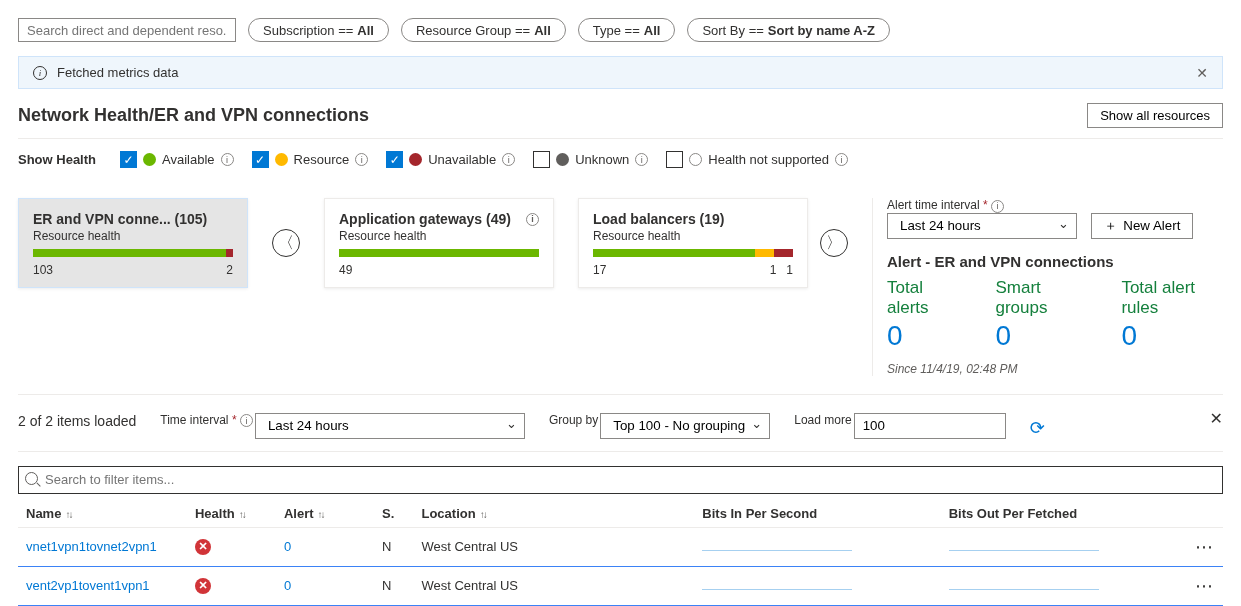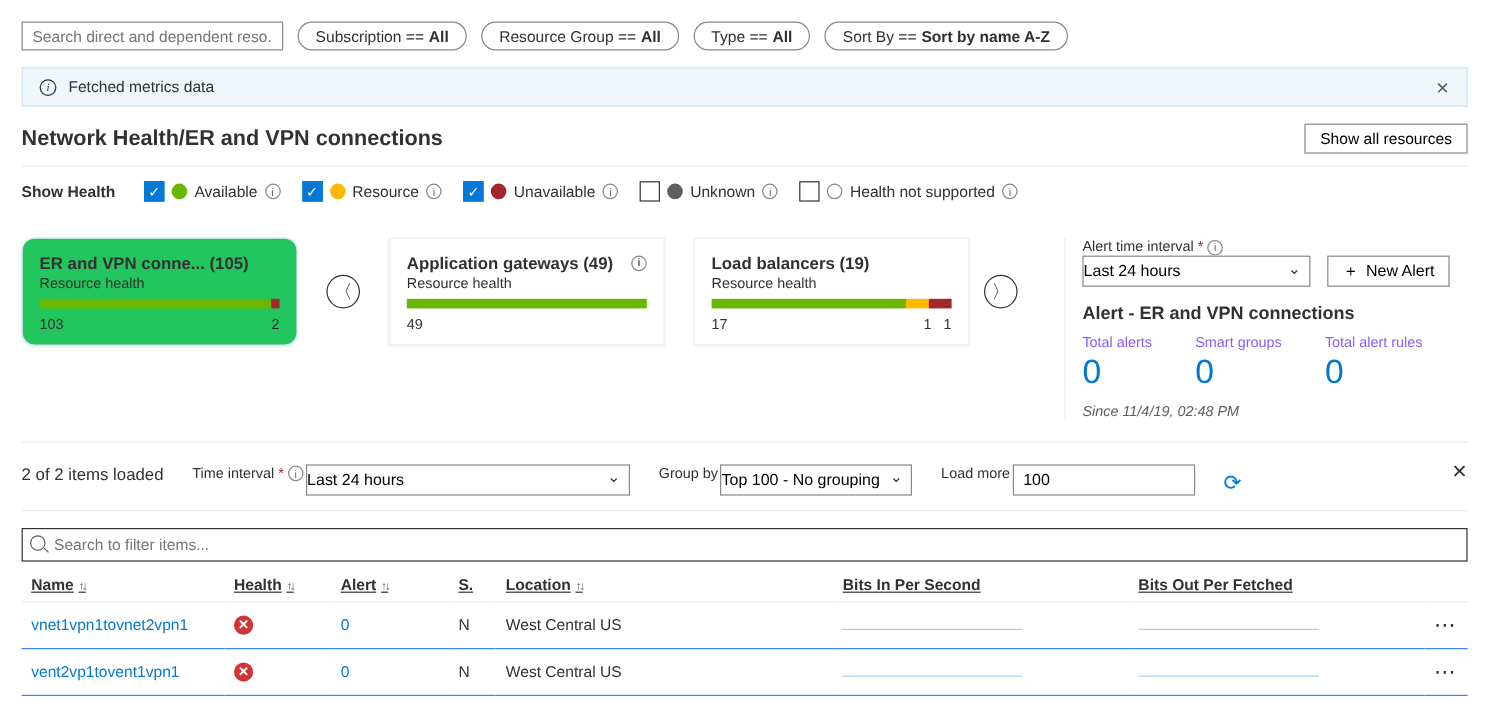--- a/index.html
+++ b/index.html
@@ -61,62 +61,62 @@
   .qmark {
     width: 13px; height: 13px; border:1px solid #8a8886; border-radius:50%;
     display:inline-flex; align-items:center; justify-content:center; font-size:9px; color:#605e5c;
   }
   .mid-row { display:flex; gap: 0; align-items:flex-start; }
   .cards-zone { display:flex; align-items:center; gap: 12px; flex: 0 0 auto; }
   .card {
     border: 1px solid #edebe9; padding: 12px 14px 10px 14px; width: 230px;
     box-shadow: 0 1px 3px rgba(0,0,0,.08); background:#fff;
   }
-  .card.selected { background:#22c55e; border-color:#cfe4fa;border-radius:11px; }
+  .card.selected { background:#e5e5e5; border-color:#cfe4fa; }
   .card-title { font-weight: 600; font-size: 14px; white-space: nowrap; overflow:hidden; display:flex; justify-content:space-between; align-items:center;}
   .card-sub { font-size: 12px; color:#323130; margin-top:2px; }
   .bar { height: 8px; display:flex; margin-top: 6px; margin-bottom: 6px; }
   .bar .seg { height: 100%; }
   .bar-labels { display:flex; justify-content:space-between; font-size:12px; min-height:14px; }
   .nav-circle {
     width: 28px; height: 28px; border:1.5px solid #323130; border-radius:50%;
     display:flex; align-items:center; justify-content:center; cursor:pointer; font-size:16px;
     flex: 0 0 auto;
   }
   .alert-panel { margin-left: auto; padding-left: 24px; min-width: 360px; }
   .alert-panel-inner { border-left: 1px solid #edebe9; padding-left: 14px; }
   .alert-top { display:flex; align-items:flex-end; gap: 14px; margin-bottom:14px; }
   .sel-label { font-size:12px; }
   .red-star { color:#a4262c; }
-  .sel { border:1px solid #8a8886; height:26px; padding: 2px 24px 2px 0; min-width:190px; appearance:none; background:#fff; position:relative;}
+  .sel { border:1px solid #8a8886; height:26px; padding: 2px 24px 2px 12px; min-width:190px; appearance:none; background:#fff; position:relative;}
   .sel-wrap { position:relative; display:inline-block; }
   .sel-wrap::after { content:"⌄"; position:absolute; right:8px; top:3px; pointer-events:none; }
   .btn-new { border:1px solid #8a8886; padding: 3px 12px; cursor:pointer; background:#fff; display:inline-flex; align-items:center; gap:6px; }
   .alert-heading { font-weight:600; font-size:15px; margin: 6px 0 8px 0; }
   .alert-metrics { display:flex; gap: 36px; }
-  .metric-label { font-size:12px; color:#8b5cf6; }
+  .metric-label { font-size:17px; color:#15803d; }
   .metric-val { font-size:28px; color:#0078d4; margin-top:2px; }
   .since { font-size:12px; font-style: italic; color:#605e5c; margin-top:10px; }
   .controls-row {
     display:flex; align-items:flex-end; gap: 24px; border-top:1px solid #edebe9; border-bottom:1px solid #edebe9;
     padding: 8px 0 12px 0; margin-top: 18px; position:relative;
   }
   .controls-row .close-x { position:absolute; right:0; top: 14px; cursor:pointer; font-size:16px; }
   .loaded-text { font-size:14px; align-self:center; }
   .ctrl-group { display:flex; gap:2px; }
   .txt-in { border:1px solid #8a8886; height:26px; padding: 0 8px; width:152px; }
   .circle-arrow { color:#0078d4; font-size:18px; cursor:pointer; align-self:center; margin-top:14px;}
   .filter-search-row { position:relative; margin: 14px 0 2px 0; }
   .filter-search {
     width: 100%; border:1px solid #323130; height: 28px; padding: 0 8px 0 26px; font-size:13px;
   }
   .mag { position:absolute; left:7px; top:6px; width:13px; height:13px; border:1.3px solid #605e5c; border-radius:50%; }
   .mag::after { content:""; position:absolute; width:5px; height:1.3px; background:#605e5c; transform: rotate(45deg); bottom:-2px; right:-4px; }
   table { width:100%; border-collapse:collapse; margin-top:6px; }
-  th { text-align:left; font-weight:600; font-size:13px; padding: 6px 8px; border-bottom:1px solid #edebe9;text-decoration:underline; }
+  th { text-align:left; font-weight:600; font-size:13px; padding: 6px 8px; border-bottom:1px solid #edebe9; }
   td { padding: 8px 8px; border-bottom:1px solid #3b82f6; font-size:13px; }
   .sort-ico { font-size:10px; color:#605e5c; margin-left:4px; letter-spacing:-2px; }
   .link { color:#0078d4; cursor:pointer; }
   .err-circle {
     width:16px; height:16px; background:#d13438; border-radius:50%;
     display:inline-flex; align-items:center; justify-content:center; color:#fff; font-size:11px; font-weight:bold;
   }
   .spark { width:150px; height:10px; border-bottom:1px solid #0078d4; opacity:.35; display:inline-block;}
   .dots3 { font-size:18px; letter-spacing:2px; cursor:pointer; color:#323130;}
 </style>

